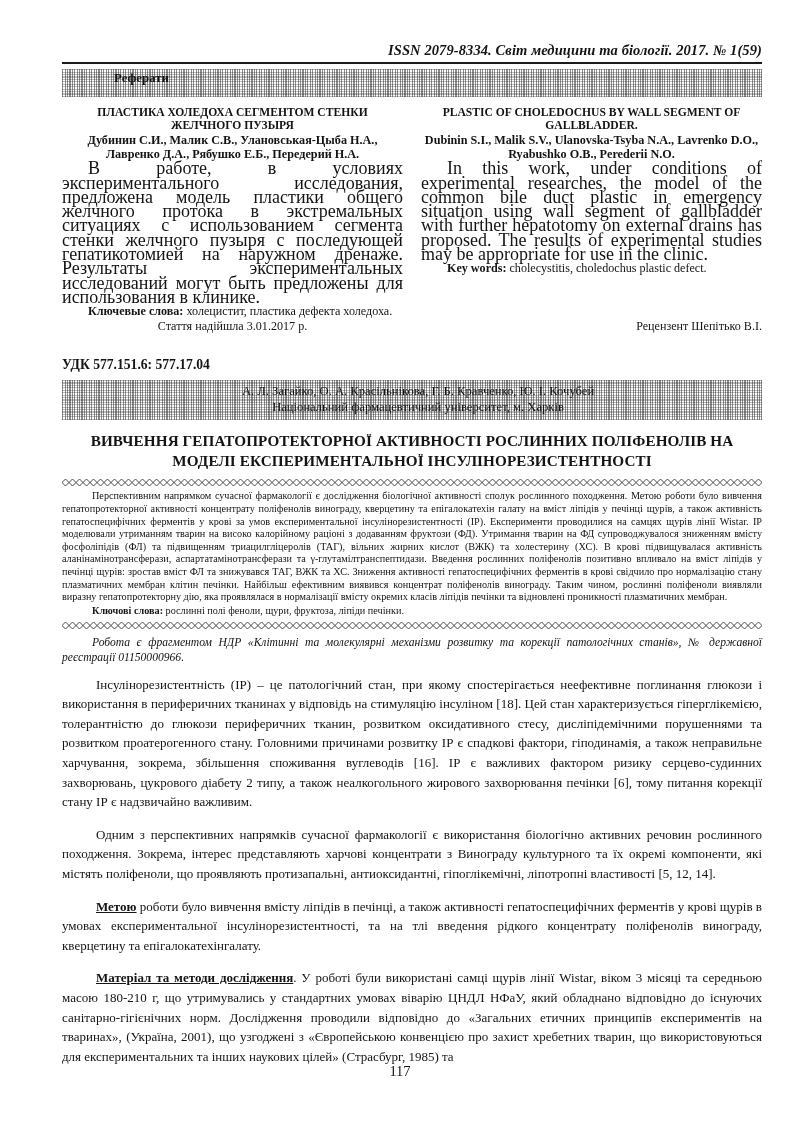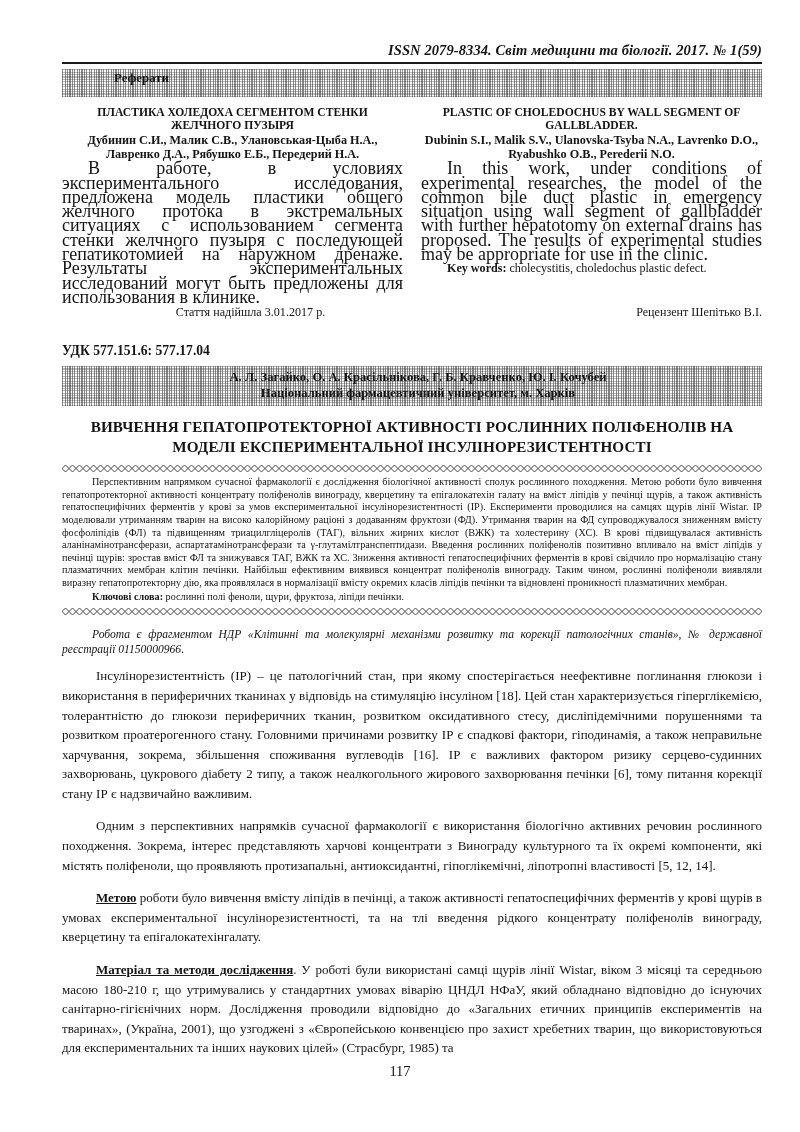--- a/index.html
+++ b/index.html
@@ -62,21 +62,21 @@
   }
   .section-bar span { background: transparent; }
 
   .author-bar {
     padding: 4px 0 5px 0;
     text-align: center;
     margin-top: 7px;
     margin-bottom: 9px;
   }
   .author-bar .ln {
-    font-weight: bold;
+    font-weight: normal;
     font-size: 12.6px;
     line-height: 15.5px;
     padding-left: 12px;
   }
 
   
   .abstracts {
     display: flex;
     gap: 18px;
   }
@@ -102,21 +102,21 @@
   }
   .ab-kw {
     text-align: justify;
     font-size: 12.1px;
     line-height: 14.3px;
     text-indent: 26px;
   }
   .ab-kw b { font-weight: bold; }
   .meta-row {
     display: flex;
-    justify-content: flex-end;
+    justify-content: space-between;
     margin-top: 1px;
   }
   .meta-row > div { font-size: 12.1px; }
   .meta-left-pad { width: 341px; text-align: center; }
   .meta-right-pad { width: 341px; text-align: right; }
 
   
   .udc {
     font-weight: bold;
     font-size: 13.6px;
@@ -163,21 +163,21 @@
   }
   .small-kw b { font-weight: bold; }
 
   
   .fund {
     font-style: italic;
     font-size: 11.6px;
     line-height: 14.6px;
     text-align: justify;
     text-indent: 30px;
-    margin-top: 13px;
+    margin-top: 7px;
   }
 
   
   .body-p {
     text-align: justify;
     font-size: 13px;
     line-height: 19.6px;
     text-indent: 34px;
     margin-top: 9px;
   }
@@ -205,20 +205,24 @@
     <div class="hatch section-bar">
       <span>Реферати</span>
     </div>
 
     <div class="abstracts">
 
       <div class="col">
         <div class="ab-title">ПЛАСТИКА ХОЛЕДОХА СЕГМЕНТОМ СТЕНКИ ЖЕЛЧНОГО ПУЗЫРЯ</div>
         <div class="ab-authors">Дубинин С.И., Малик С.В., Улановськая-Цыба Н.А., Лавренко Д.А., Рябушко Е.Б., Передерий Н.А.</div>
         <div class="ab-body">В работе, в условиях экспериментального исследования, предложена модель пластики общего желчного протока в экстремальных ситуациях с использованием сегмента стенки желчного пузыря с последующей гепатикотомией на наружном дренаже. Результаты экспериментальных исследований могут быть предложены для использования в клинике.</div>
+        <div class="ab-kw">
+          <b>Ключевые слова:</b>
+          <span>холецистит, пластика дефекта холедоха.</span>
+        </div>
       </div>
 
       <div class="col">
         <div class="ab-title">PLASTIC OF CHOLEDOCHUS BY WALL SEGMENT OF GALLBLADDER.</div>
         <div class="ab-authors">Dubinin S.I., Malik S.V., Ulanovska-Tsyba N.A., Lavrenko D.O., Ryabushko O.B., Perederii N.O.</div>
         <div class="ab-body">In this work, under conditions of experimental researches, the model of the common bile duct plastic in emergency situation using wall segment of gallbladder with further hepatotomy on external drains has proposed. The results of experimental studies may be appropriate for use in the clinic.</div>
         <div class="ab-kw">
           <b>Key words:</b>
           <span>cholecystitis, choledochus plastic defect.</span>
         </div>

